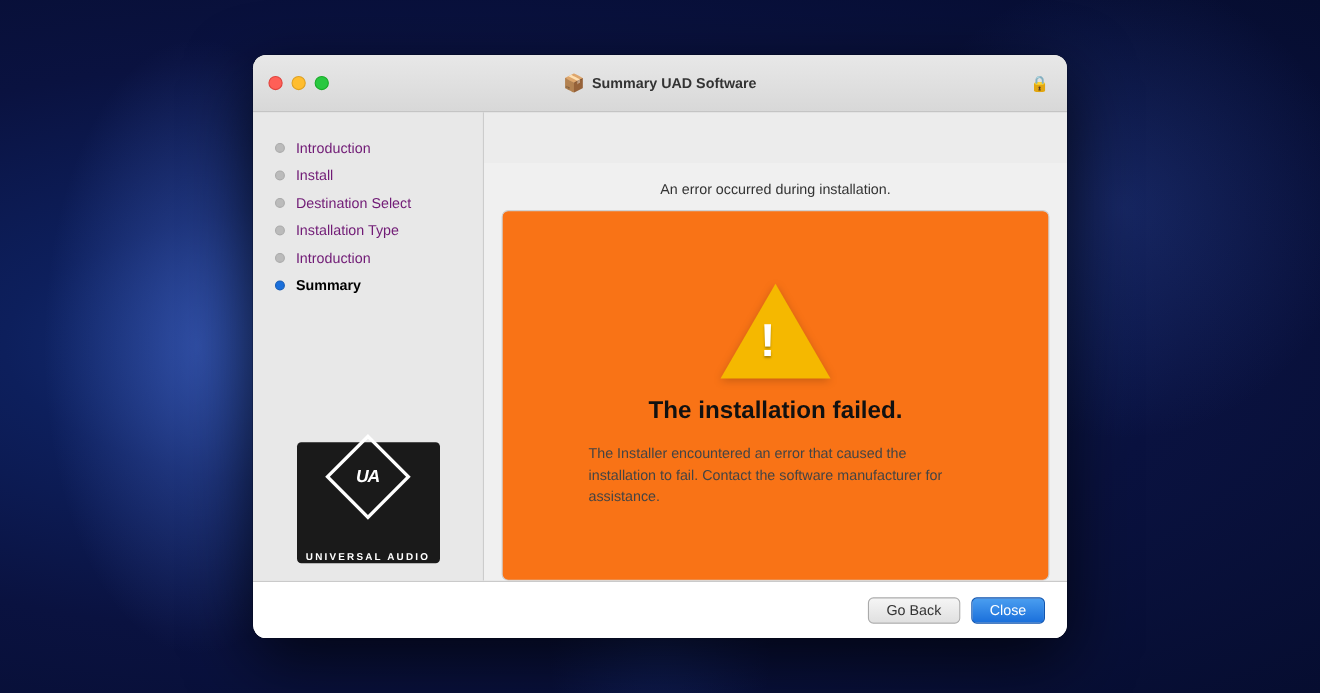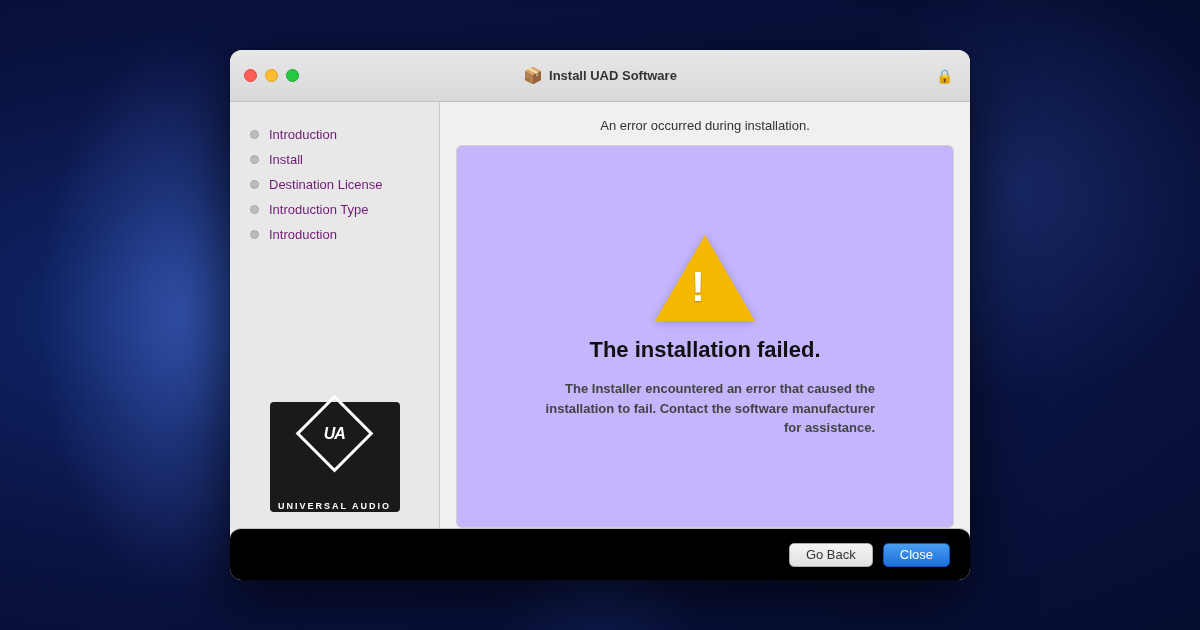--- a/index.html
+++ b/index.html
@@ -202,33 +202,34 @@
       margin-top: 32px;
     }
 
     
     .main-panel {
       flex: 1;
       display: flex;
       flex-direction: column;
       background: #f0f0f0;
       padding: 16px 0 0 0;
+      margin-top: 46px;
     }
 
     .error-banner {
       text-align: center;
       font-size: 13px;
       color: #333;
       padding: 0 20px 12px;
     }
 
     .error-content-box {
       margin: 0 16px;
       flex: 1;
-      background: #c4b5fd;
+      background: #f97316;
       border-radius: 6px;
       border: 1px solid #d0d0d0;
       display: flex;
       flex-direction: column;
       align-items: center;
       justify-content: center;
       padding: 30px 40px;
       gap: 16px;
     }
 
@@ -261,38 +262,36 @@
     .error-title {
       font-size: 22px;
       font-weight: 700;
       color: #111;
       text-align: center;
     }
 
     .error-description {
       font-size: 13px;
       color: #444;
-      text-align: right;
+      text-align: left;
       line-height: 1.5;
       max-width: 340px;
-      font-weight: bold;
     }
 
     
     .bottom-bar {
       height: 52px;
-      background: #000000;
+      background: #ffffff;
       border-top: 1px solid #c5c5c5;
       display: flex;
       align-items: center;
       justify-content: flex-end;
       padding: 0 20px;
       gap: 10px;
       flex-shrink: 0;
-      border-radius: 11px;
     }
 
     .btn {
       height: 24px;
       padding: 0 16px;
       border-radius: 5px;
       font-size: 13px;
       font-weight: 400;
       cursor: pointer;
       border: none;
@@ -318,49 +317,53 @@
 <div class="window">
 
   <div class="titlebar">
     <div class="traffic-lights">
       <div class="traffic-light close"></div>
       <div class="traffic-light minimize"></div>
       <div class="traffic-light maximize"></div>
     </div>
     <div class="titlebar-title">
       <span class="titlebar-icon">📦</span>
-      <span>Install UAD Software</span>
+      <span>Summary UAD Software</span>
     </div>
     <div class="lock-icon">🔒</div>
   </div>
 
   <div class="content">
 
     <div class="sidebar">
       <div class="sidebar-nav">
 
       <div class="nav-item">
             <div class="nav-dot"></div>
             <span>Introduction</span>
           </div>
           <div class="nav-item">
             <div class="nav-dot"></div>
             <span>Install</span>
           </div>
           <div class="nav-item">
             <div class="nav-dot"></div>
-            <span>Destination License</span>
+            <span>Destination Select</span>
           </div>
           <div class="nav-item">
             <div class="nav-dot"></div>
-            <span>Introduction Type</span>
+            <span>Installation Type</span>
           </div>
           <div class="nav-item">
             <div class="nav-dot"></div>
             <span>Introduction</span>
+          </div>
+          <div class="nav-item active">
+            <div class="nav-dot active"></div>
+            <span>Summary</span>
           </div>
         </div>
       <div class="sidebar-logo">
         <div class="ua-logo">
           <div class="ua-logo-symbol">
             <div class="ua-diamond">
               <span class="ua-letters">UA</span>
             </div>
           </div>
           <div class="ua-text">UNIVERSAL AUDIO</div>

